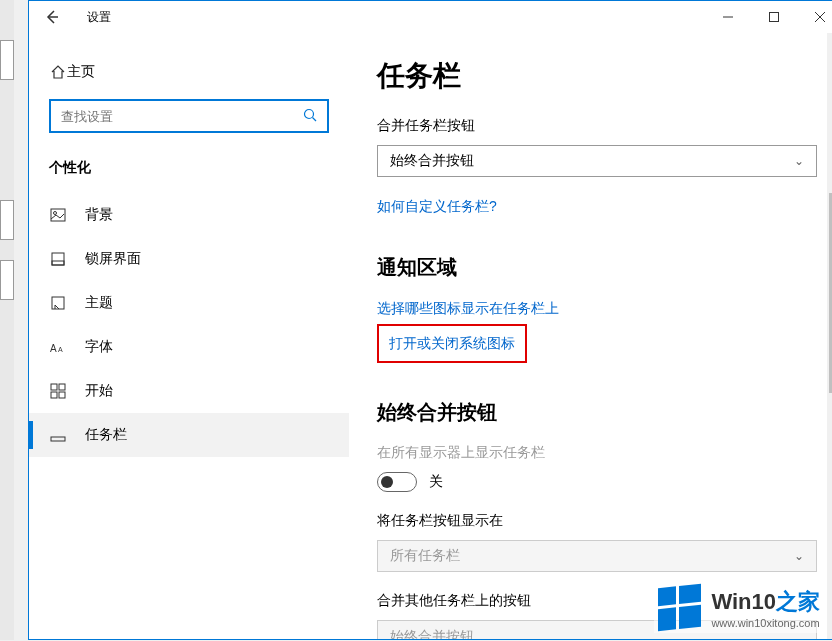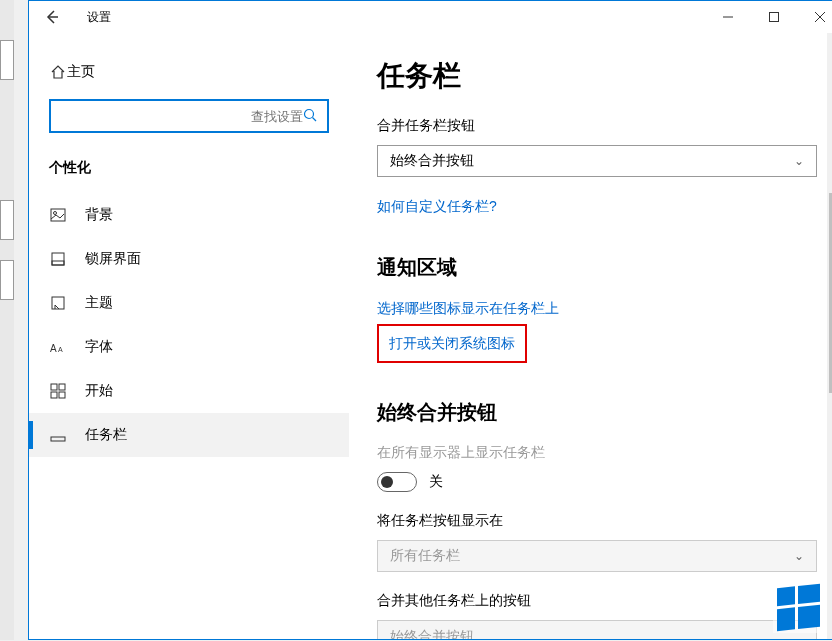--- a/index.html
+++ b/index.html
@@ -8,21 +8,21 @@
     .titlebar { height: 32px; display: flex; align-items: center; padding-left: 8px; }
     .titlebar .back { width: 30px; height: 30px; display: flex; align-items: center; justify-content: center; font-size: 16px; cursor: pointer; }
     .titlebar .title { margin-left: 20px; font-size: 12px; }
     .winbtns { margin-left: auto; display: flex; }
     .winbtn { width: 46px; height: 32px; display: flex; align-items: center; justify-content: center; cursor: pointer; }
     .content { flex: 1; display: flex; overflow: hidden; }
     .sidebar { width: 320px; padding: 20px 0 0 0; overflow-y: auto; }
     .home-row { display: flex; align-items: center; padding: 10px 20px; font-size: 14px; cursor: pointer; }
     .search-wrap { padding: 8px 20px 18px 20px; }
     .search { width: 100%; height: 34px; border: 2px solid #0078d7; background: #fff; display: flex; align-items: center; padding: 0 10px; }
-    .search input { flex: 1; border: none; outline: none; font-size: 13px; color: #be185d; background: transparent; text-align: right; }
+    .search input { flex: 1; border: none; outline: none; font-size: 13px; color: #be185d; background: transparent; }
     .search .sicon { color: #0078d7; font-size: 14px; }
     .cat-header { padding: 8px 20px 16px 20px; font-size: 14px; font-weight: 600; }
     .nav-item { display: flex; align-items: center; gap: 18px; padding: 13px 20px; font-size: 14px; cursor: pointer; position: relative; }
     .nav-item.active::before { content: ""; position: absolute; left: 0; top: 8px; bottom: 8px; width: 4px; background: #0078d7; }
     .nav-item.active { background: #f2f2f2; }
     .nav-icon { width: 18px; height: 18px; display: flex; align-items: center; justify-content: center; }
     .main { flex: 1; padding: 24px 40px 0 28px; overflow-y: auto; position: relative; }
     .main h1 { font-size: 28px; font-weight: 600; margin-bottom: 22px; }
     .sect-label { font-size: 14px; margin-bottom: 10px; }
     .dropdown { width: 440px; height: 32px; border: 1px solid #999; display: flex; align-items: center; padding: 0 12px; font-size: 14px; cursor: pointer; justify-content: space-between; margin-bottom: 20px; }
@@ -209,13 +209,17 @@
   </div>
 </div>
 
 <div class="watermark">
   <div class="winlogo">
       <div></div>
       <div></div>
       <div></div>
       <div></div>
     </div>
+  <div class="wm-text">
+    <div class="wm-main"><span>Win10</span><span style="color:#0078d7">之家</span></div>
+    <div class="wm-sub">www.win10xitong.com</div>
+  </div>
 </div>
 
 </body></html>

